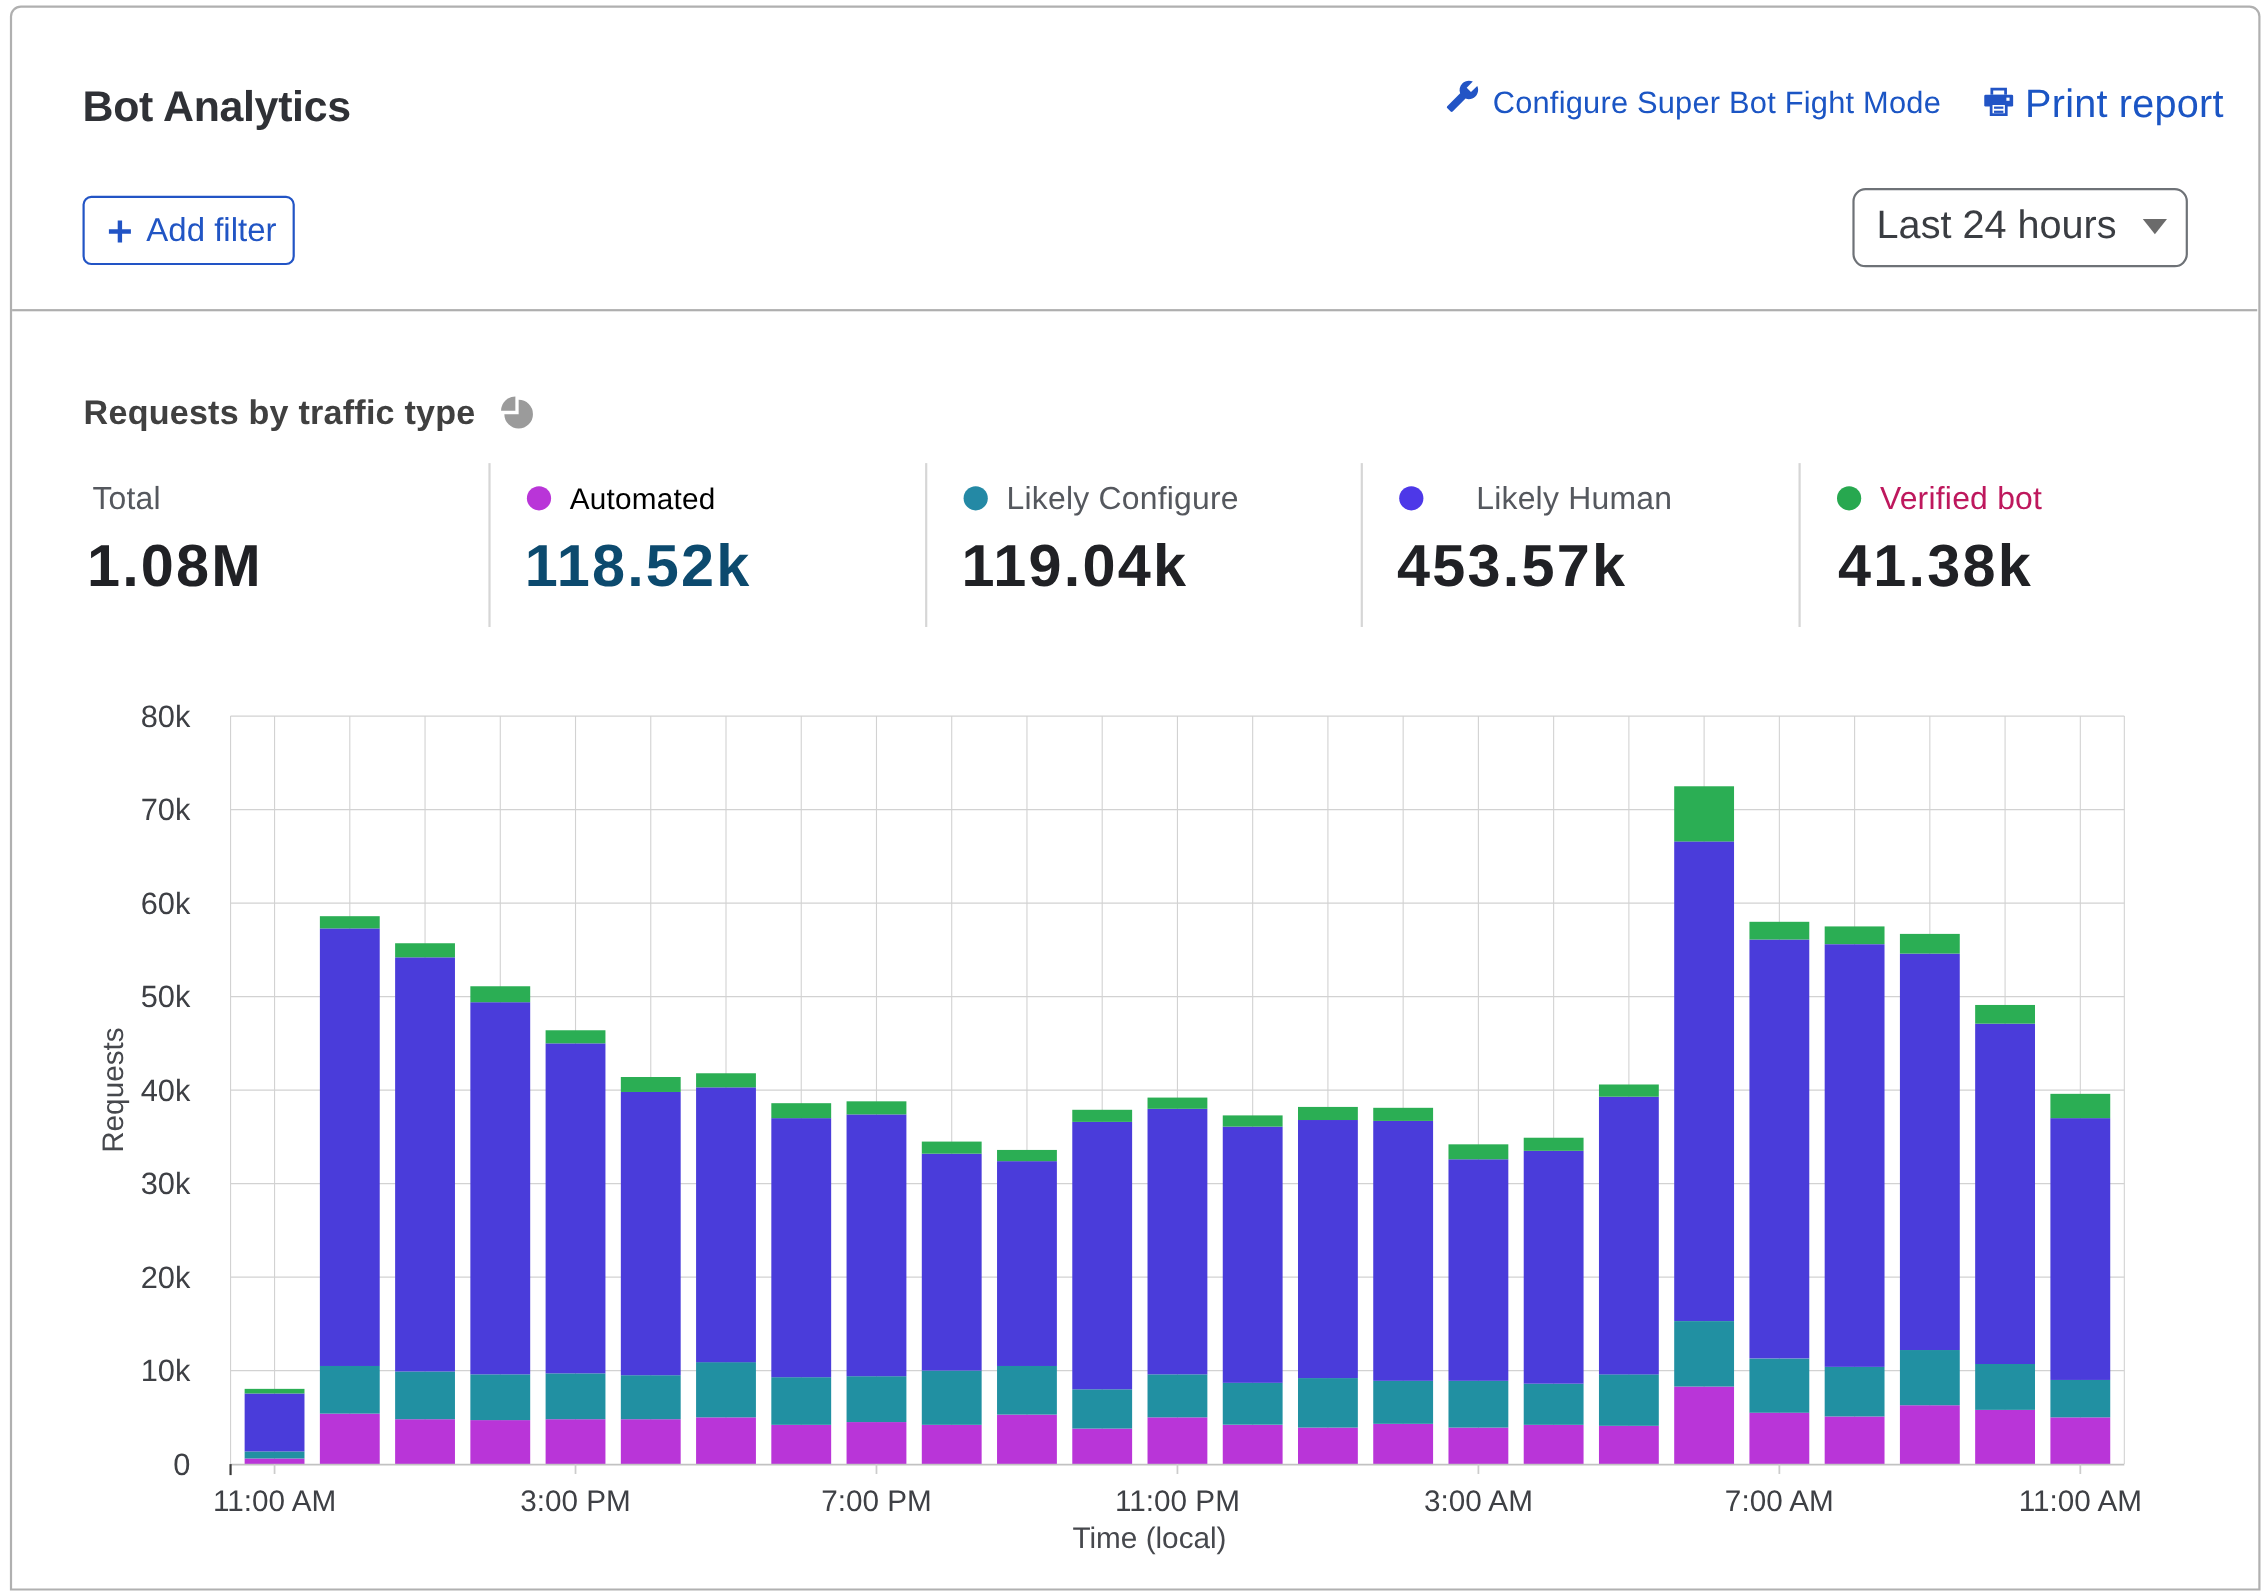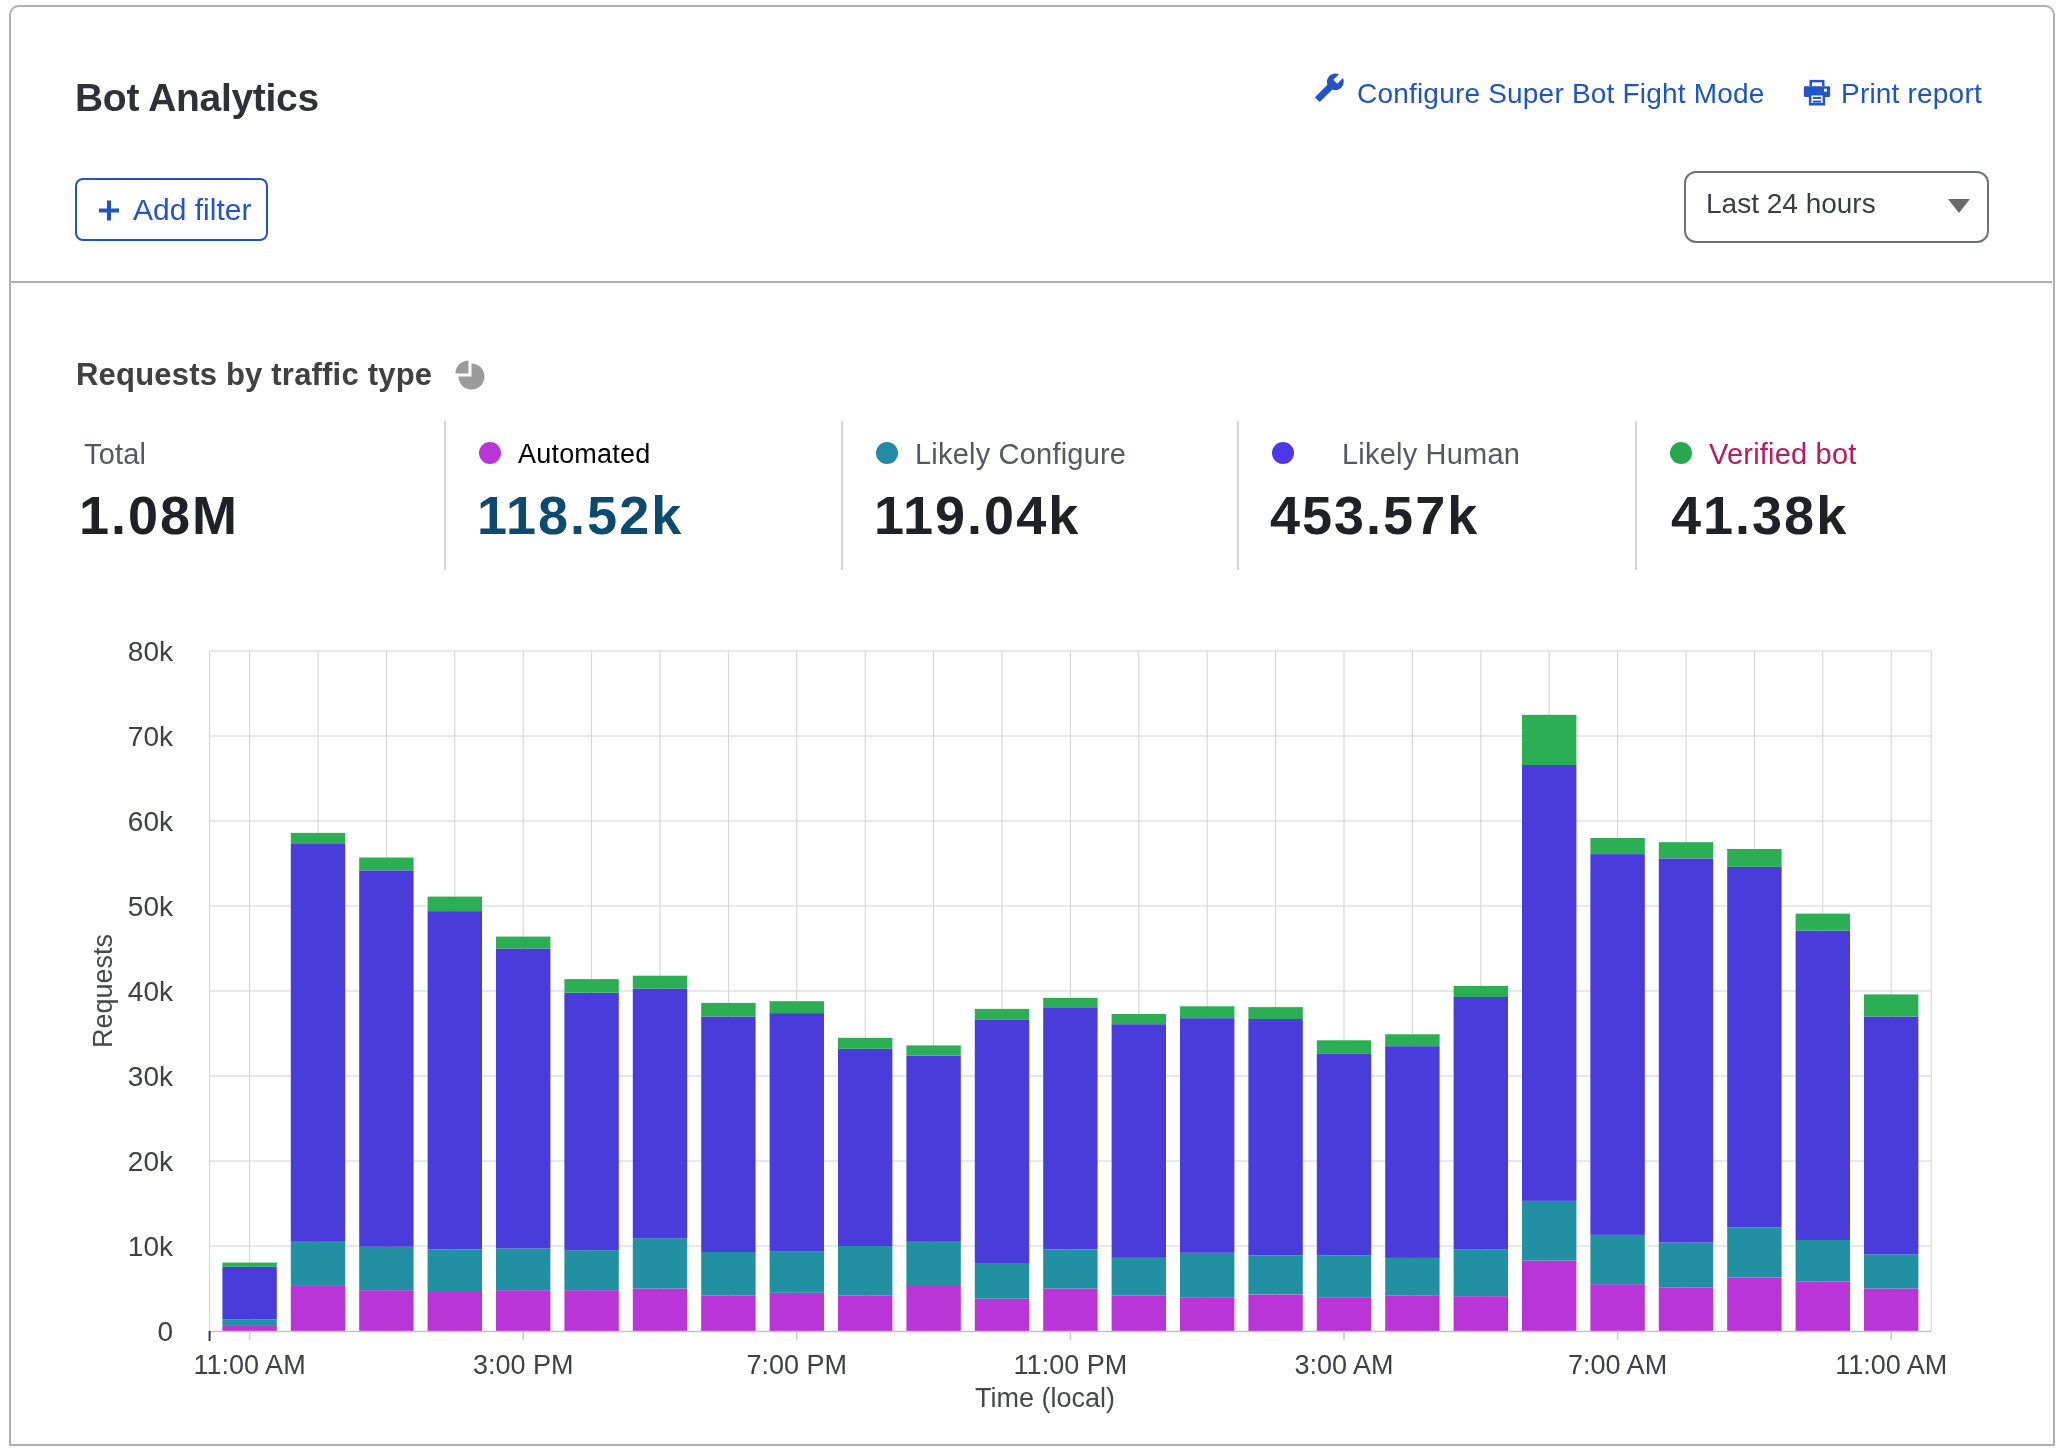--- a/index.html
+++ b/index.html
@@ -22,30 +22,30 @@
 <svg width="30" height="30" viewBox="0 0 24 24" style="position:absolute;left:1802px;top:78px">
 <path fill="#2254c5" d="M6 1.5h12v5H6z"></path>
     <path fill="#fff" d="M8 3.5h8v3H8z"></path>
 <rect x="1.5" y="6.5" width="21" height="8.6" rx="1" fill="#2254c5"></rect>
 <rect x="17.6" y="8.6" width="2.3" height="2.3" fill="#fff"></rect>
 <path fill="#2254c5" d="M5.5 12h13v10h-13z"></path>
     <path fill="#fff" d="M7.5 14h9v6h-9z"></path>
 <rect x="8.6" y="15.1" width="6.8" height="1.6" fill="#2254c5"></rect>
 <rect x="8.6" y="18.1" width="6.8" height="1.6" fill="#2254c5"></rect>
   </svg>
-<div style="position:absolute;left:1841px;top:80px;font-size:28px;color:#1b55c4;line-height:28px;letter-spacing:0.2px">Print report</div>
+<div style="position:absolute;left:1841px;top:80px;font-size:36px;color:#1b55c4;line-height:28px;letter-spacing:0.2px">Print report</div>
 
 <div style="position:absolute;left:75px;top:178px;width:193px;height:63px;border:2.5px solid #2254c5;border-radius:8px"></div>
 <svg width="24" height="25" viewBox="0 0 24 24" style="position:absolute;left:97px;top:198px">
 <path fill="#2254c5" d="M10 2h4v8h8v4h-8v8h-4v-8H2v-4h8z"></path>
   </svg>
 <div style="position:absolute;left:133px;top:195px;font-size:30px;color:#2155c4;line-height:30px">Add filter</div>
 
 <div style="position:absolute;left:1684px;top:171px;width:305px;height:72px;border:2px solid #6e7277;border-radius:12px"></div>
-<div style="position:absolute;left:1706px;top:190px;font-size:28px;color:#3a3d42;line-height:28px">Last 24 hours</div>
+<div style="position:absolute;left:1706px;top:190px;font-size:36px;color:#3a3d42;line-height:28px">Last 24 hours</div>
 <div style="position:absolute;left:1948px;top:199px;width:0;height:0;border-left:11.5px solid transparent;border-right:11.5px solid transparent;border-top:14px solid #6b6b6b"></div>
 
 <div style="position:absolute;left:76px;top:359px;font-size:31px;font-weight:700;color:#404040;line-height:31px;letter-spacing:0.2px">Requests by traffic type</div>
 <svg width="31" height="31" viewBox="0 0 31 31" style="position:absolute;left:454px;top:359px">
 <path fill="#9b9b9b" d="M17.5 4.5 A13 13 0 1 1 4.5 17.5 L17.5 17.5 Z"></path>
 <path fill="#9b9b9b" d="M14.5 14.5 L1.5 14.5 A13 13 0 0 1 14.5 1.5 Z"></path>
   </svg>
 
 <div style="position:absolute;left:84px;top:440px;font-size:29px;color:#55585e;line-height:29px;letter-spacing:0.2px">Total</div>
 <div style="position:absolute;left:79px;top:488px;font-size:54px;font-weight:700;color:#202125;line-height:54px;letter-spacing:2px">1.08M</div>

